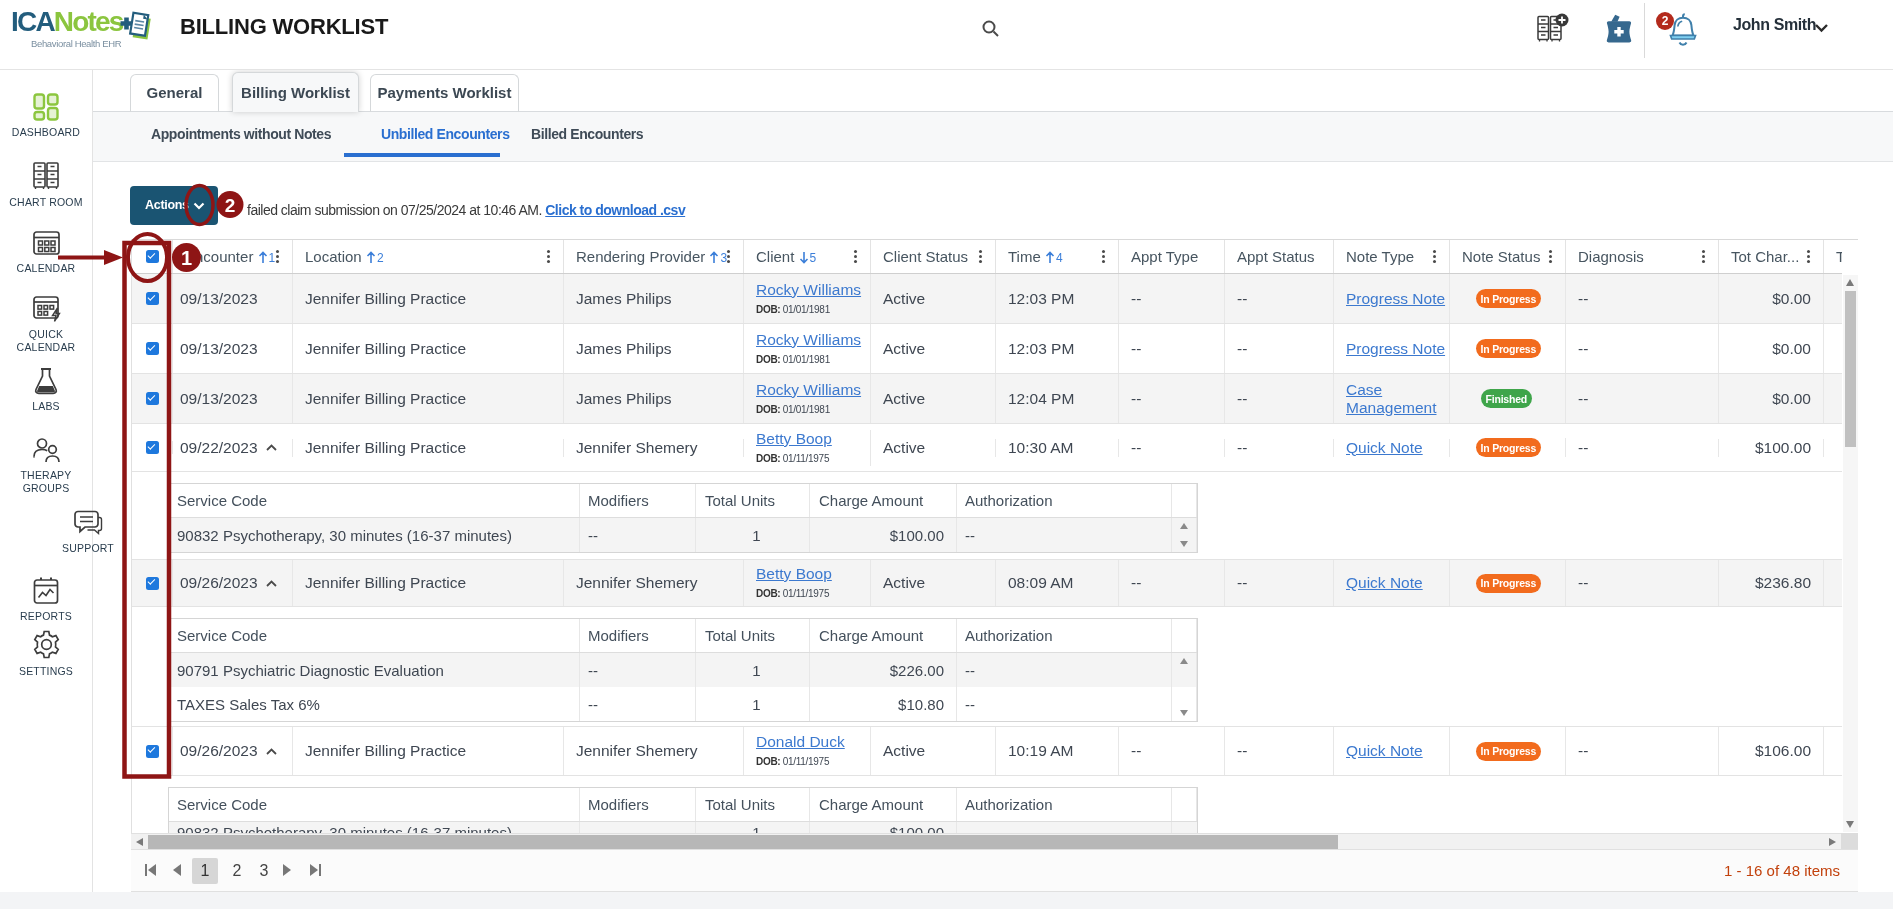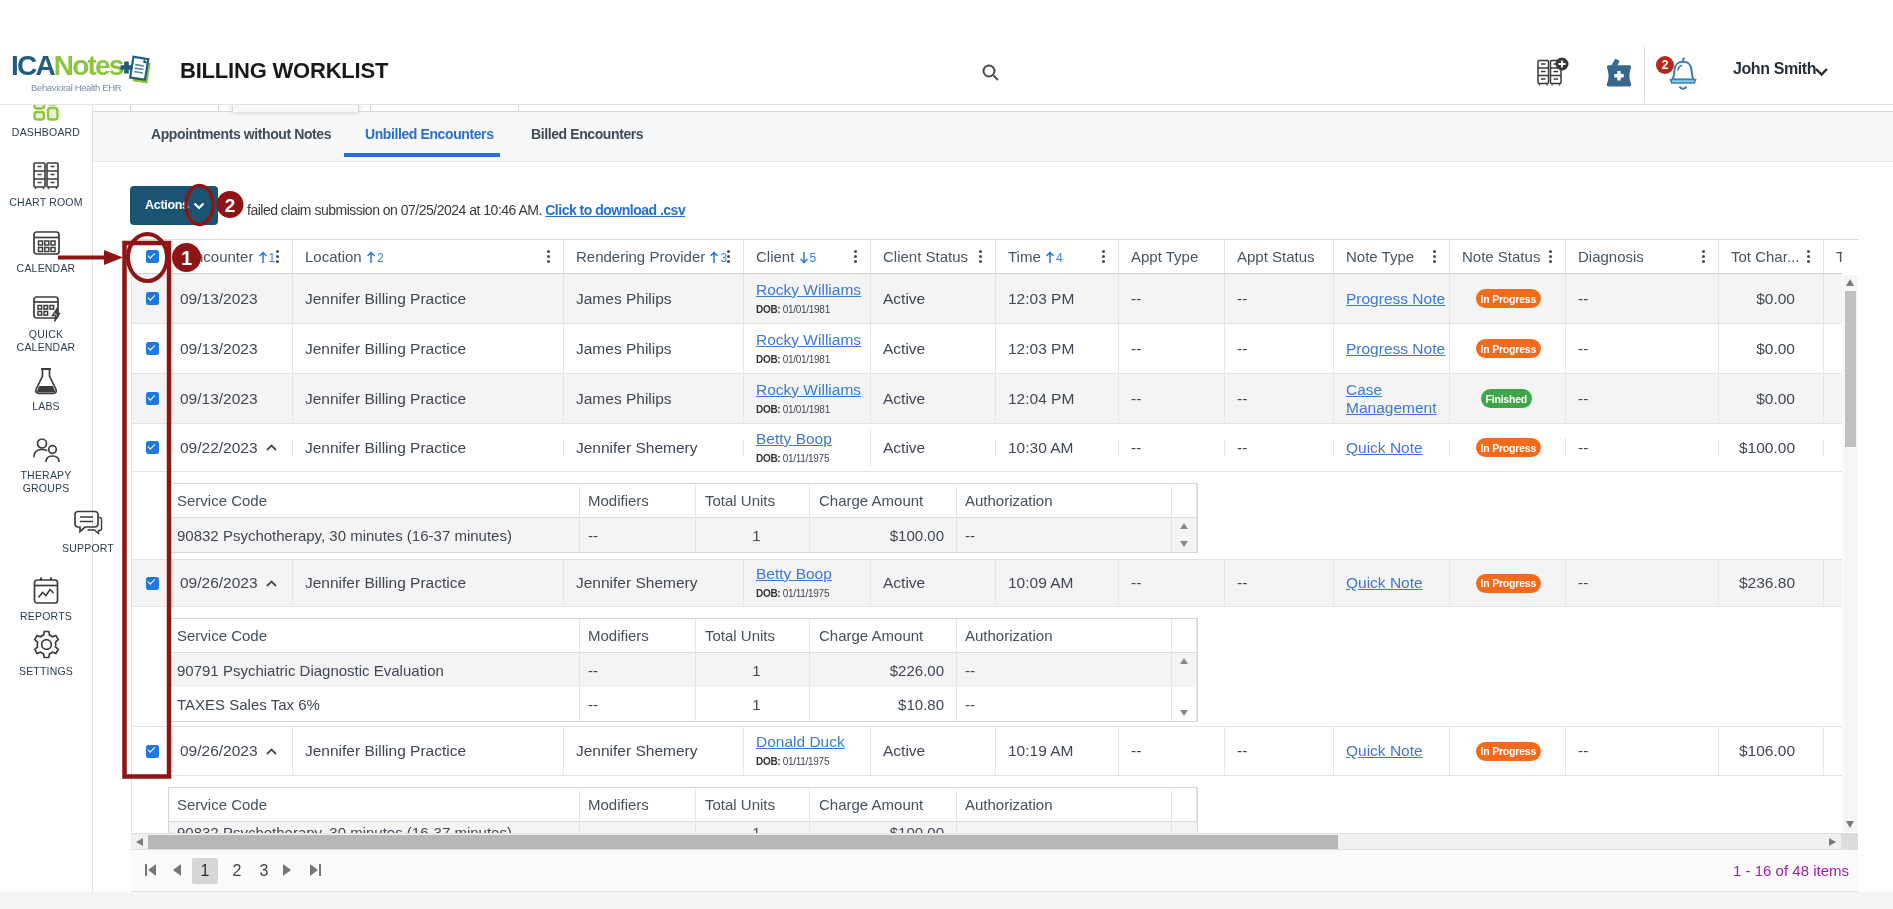--- a/index.html
+++ b/index.html
@@ -1,20 +1,20 @@
 <!DOCTYPE html>
 <html><head>
 <meta charset="utf-8">
 <style>
 * { margin:0; padding:0; box-sizing:border-box; }
 html,body { width:1893px; height:909px; overflow:hidden; font-family:"Liberation Sans",sans-serif; background:#fff; position:relative; }
 .abs { position:absolute; }
 
 
-#topbar { position:absolute; left:0; top:0; width:1893px; height:61px; background:#fff; border-bottom:1px solid #e4e4e4; z-index:30;margin-top:44px; }
+#topbar { position:absolute; left:0; top:0; width:1893px; height:70px; background:#fff; border-bottom:1px solid #e4e4e4; z-index:30; }
 #logo-ica { position:absolute; left:11px; top:6px; font-size:28px; font-weight:bold; letter-spacing:-1.8px; color:#235d7d; }
 #logo-ica .grn { color:#8bc53f; }
 #logo-sub { position:absolute; left:31px; top:38px; font-size:9.5px; color:#7a8fa0; letter-spacing:-0.35px; }
 #page-title { position:absolute; left:180px; top:14px; font-size:22px; font-weight:bold; color:#191919; letter-spacing:-0.2px; }
 #searchbox { position:absolute; left:970px; top:12px; width:528px; height:33px; border:1px solid #c6c6c6; border-radius:5px; background:#fff; }
 #searchbox .ph { position:absolute; left:37px; top:8px; font-size:14px; letter-spacing:-0.2px; color:#3f4347; }
 #topdivider { position:absolute; left:1644px; top:3px; width:1px; height:55px; background:#d9d9d9; }
 #johnsmith { position:absolute; left:1733px; top:16px; font-size:16px; letter-spacing:-0.4px; font-weight:bold; color:#25303a; }
 #bellbadge { position:absolute; left:1656px; top:12px; width:18px; height:18px; border-radius:50%; background:#b32a1c; color:#fff; font-size:12px; font-weight:bold; text-align:center; line-height:18px; z-index:2; }
 
@@ -51,21 +51,21 @@
 .c2 { width:271px; }
 .c3 { width:180px; }
 .c4 { width:127px; }
 .c5 { width:125px; }
 .c6 { width:123px; }
 .c7 { width:106px; }
 .c8 { width:109px; }
 .c9 { width:116px; }
 .c10 { width:116px; }
 .c11 { width:153px; }
-.c12 { width:105px; justify-content:flex-end; padding-right:28px; padding-left:0; }
+.c12 { width:105px; justify-content:flex-end; padding-right:12px; padding-left:0; }
 .c13 { width:18px; border-right:none; }
 a.lnk { color:#3c79cf; text-decoration:underline; }
 .dob { font-size:10px; letter-spacing:-0.3px; color:#3f4752; }
 .dob b { color:#333; }
 .badge { display:inline-block; padding:3.5px 4.5px; border-radius:10px; font-size:10.5px; font-weight:bold; color:#fff; letter-spacing:-0.2px; }
 .badge.orange { background:#f26b1d; }
 .badge.green { background:#3fa54a; }
 .ckb { width:13px; height:13px; background:#1e78dd; border-radius:2.5px; position:relative; }
 .ckb:after { content:""; position:absolute; left:2.8px; top:2.8px; width:5.6px; height:3.2px; border-left:1.9px solid #fff; border-bottom:1.9px solid #fff; transform:rotate(-45deg); }
 .kebab { position:absolute; right:13px; top:50%; width:3px; height:3px; margin-top:-1.5px; border-radius:50%; background:#4a4a4a; box-shadow:0 -5px 0 #4a4a4a,0 5px 0 #4a4a4a; }
@@ -89,21 +89,21 @@
 #vsb { position:absolute; left:1712px; top:36px; width:15px; height:557px; background:#f6f6f6; }
 #vsb .thumb { position:absolute; left:2px; top:16px; width:11px; height:156px; background:#c0c0c0; }
 #hsb { position:absolute; left:0; top:594px; width:1710px; height:16px; background:#f1f1f1; border-top:1px solid #e0e0e0; }
 #hsb .thumb { position:absolute; left:17px; top:1px; width:1190px; height:14px; background:#b7b7b7; }
 #sbcorner { position:absolute; left:1710px; top:594px; width:17px; height:16px; background:#dcdcdc; }
 
 
 #pager { position:absolute; left:0; top:610px; width:1727px; height:43px; background:#fbfbfb; border-top:1px solid #e0e0e0; border-bottom:1px solid #e0e0e0; }
 .pgnum { position:absolute; top:8px; width:26px; height:26px; text-align:center; line-height:26px; font-size:16px; color:#444; }
 .pgnum.cur { background:#d6d6d6; color:#333; border-radius:2px; }
-#pginfo { position:absolute; right:9px; top:12px; font-size:15px; color:#a21caf; }
+#pginfo { position:absolute; right:18px; top:12px; font-size:15px; color:#c2410c; }
 
 .sa { margin-top:1px; }
 .sn { font-size:12px; color:#3c7fd9; margin-left:1px; margin-top:2px; }
 .spin { position:relative; }
 .spin .up { position:absolute; right:8px; top:5px; width:0; height:0; border-left:4px solid transparent; border-right:4px solid transparent; border-bottom:6px solid #8a8a8a; }
 .spin .dn { position:absolute; right:8px; bottom:5px; width:0; height:0; border-left:4px solid transparent; border-right:4px solid transparent; border-top:6px solid #8a8a8a; }
 .sarr { display:block; }
 .sarr.up { width:0; height:0; border-left:4.5px solid transparent; border-right:4.5px solid transparent; border-bottom:7px solid #7a7a7a; }
 .sarr.dn { width:0; height:0; border-left:4.5px solid transparent; border-right:4.5px solid transparent; border-top:7px solid #7a7a7a; }
 .sarr.lf { width:0; height:0; border-top:4.5px solid transparent; border-bottom:4.5px solid transparent; border-right:7px solid #7a7a7a; }
@@ -262,21 +262,21 @@
     <div class="sb-label">SETTINGS</div>
   </div>
 </div>
 
 <div id="tabline"></div>
 <div class="tab" style="left:130px;width:89px;">General</div>
 <div class="tab active" style="left:232px;width:127px;">Billing Worklist</div>
 <div class="tab" style="left:370px;width:149px;">Payments Worklist</div>
 <div id="strip">
   <div class="subtab" style="left:58px;">Appointments without Notes</div>
-  <div class="subtab blue" style="left:272px;">Unbilled Encounters</div>
+  <div class="subtab blue" style="left:288px;">Unbilled Encounters</div>
   <div class="subtab" style="left:438px;">Billed Encounters</div>
   <div id="subtab-bar"></div>
 </div>
 
 <div id="actionsbtn">
     <span class="lbl">Actions</span>
   <svg class="abs" style="left:63px;top:16px;" width="12" height="8" viewBox="0 0 12 8">
       <path d="M1.5 1.5 L6 6 L10.5 1.5" stroke="#fff" stroke-width="2.2" fill="none"></path>
     </svg>
 </div>
@@ -445,21 +445,21 @@
       </div>
     <div class="cell c1">09/26/2023&nbsp;&nbsp;<svg width="11" height="7" viewBox="0 0 11 7">
           <path d="M1 6 L5.5 1.5 L10 6" stroke="#4a4a4a" stroke-width="1.8" fill="none"></path>
         </svg></div>
     <div class="cell c2">Jennifer Billing Practice</div>
     <div class="cell c3">Jennifer Shemery</div>
     <div class="cell c4">
         <div><a class="lnk">Betty Boop</a><br><span class="dob"><b>DOB:</b> 01/11/1975</span></div>
       </div>
     <div class="cell c5">Active</div>
-    <div class="cell c6">10:09 AM</div>
+    <div class="cell c6">08:09 AM</div>
     <div class="cell c7">--</div>
     <div class="cell c8">--</div>
     <div class="cell c9">
         <a class="lnk">Quick Note</a>
       </div>
     <div class="cell c10" style="padding-left:26px;">
         <span class="badge orange">In Progress</span>
       </div>
     <div class="cell c11">--</div>
     <div class="cell c12">$236.80</div>

